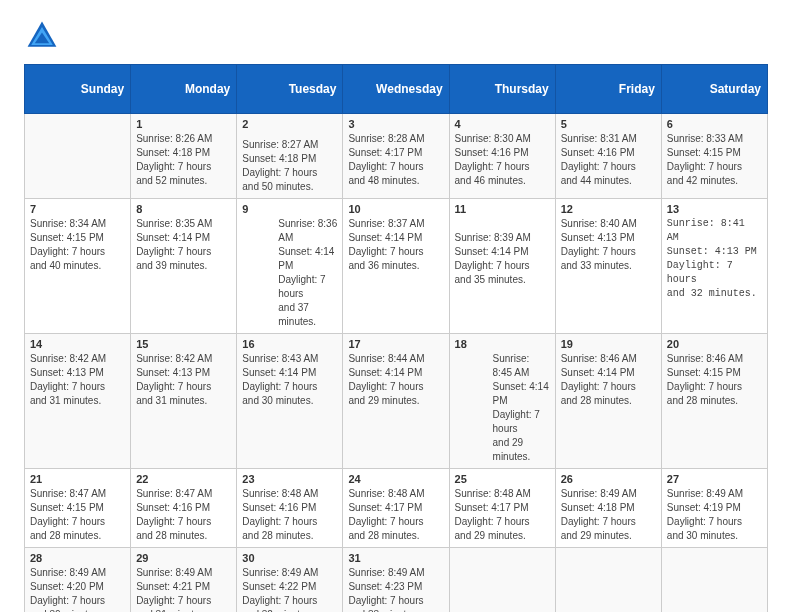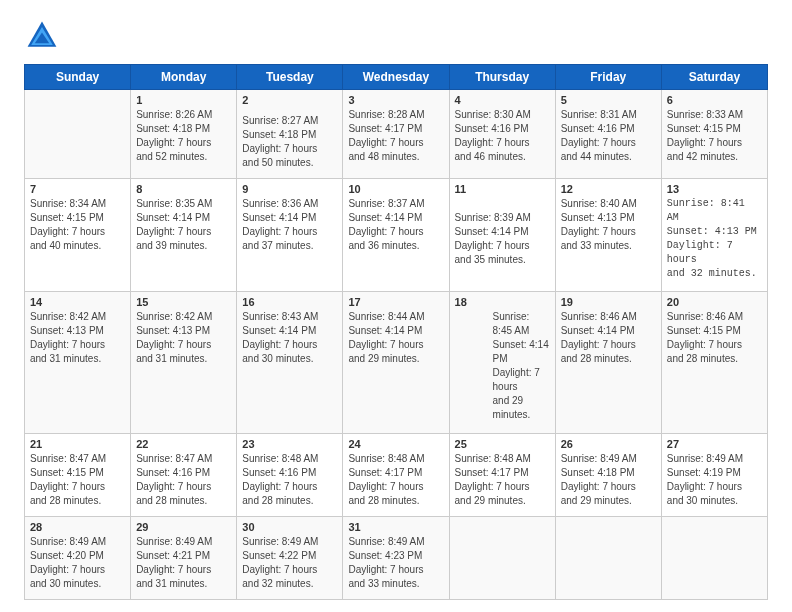--- a/index.html
+++ b/index.html
@@ -59,22 +59,22 @@
       border-collapse: collapse;
       flex: 1;
     }
     .calendar thead tr {
       background-color: #1565c0;
     }
     .calendar thead th {
       color: #fff;
       font-size: 12px;
       font-weight: bold;
-      padding: 5px 6px;
-      text-align: center;
+      padding: 17px 6px;
+      text-align: right;
       border: 1px solid #1254a4;
     }
     .calendar tbody td {
       vertical-align: top;
       border: 1px solid #ccc;
       padding: 4px 5px;
       font-size: 9.5px;
       color: #333;
       width: calc(100% / 7);
       background: #fff;
@@ -184,21 +184,21 @@
           </td>
           <td>
             <span class="day-number">8</span>
             <div class="day-detail" style="white-space: pre-line;">Sunrise: 8:35 AM
 Sunset: 4:14 PM
 Daylight: 7 hours
 and 39 minutes.</div>
           </td>
           <td>
             <span class="day-number">9</span>
-            <div class="day-detail" style="white-space: pre-line;">Sunrise: 8:36 AM
+            <div class="day-detail" style="white-space: pre-line; margin-left: 36px;">Sunrise: 8:36 AM
 Sunset: 4:14 PM
 Daylight: 7 hours
 and 37 minutes.</div>
           </td>
           <td>
             <span class="day-number">10</span>
             <div class="day-detail" style="white-space: pre-line;">Sunrise: 8:37 AM
 Sunset: 4:14 PM
 Daylight: 7 hours
 and 36 minutes.</div>

